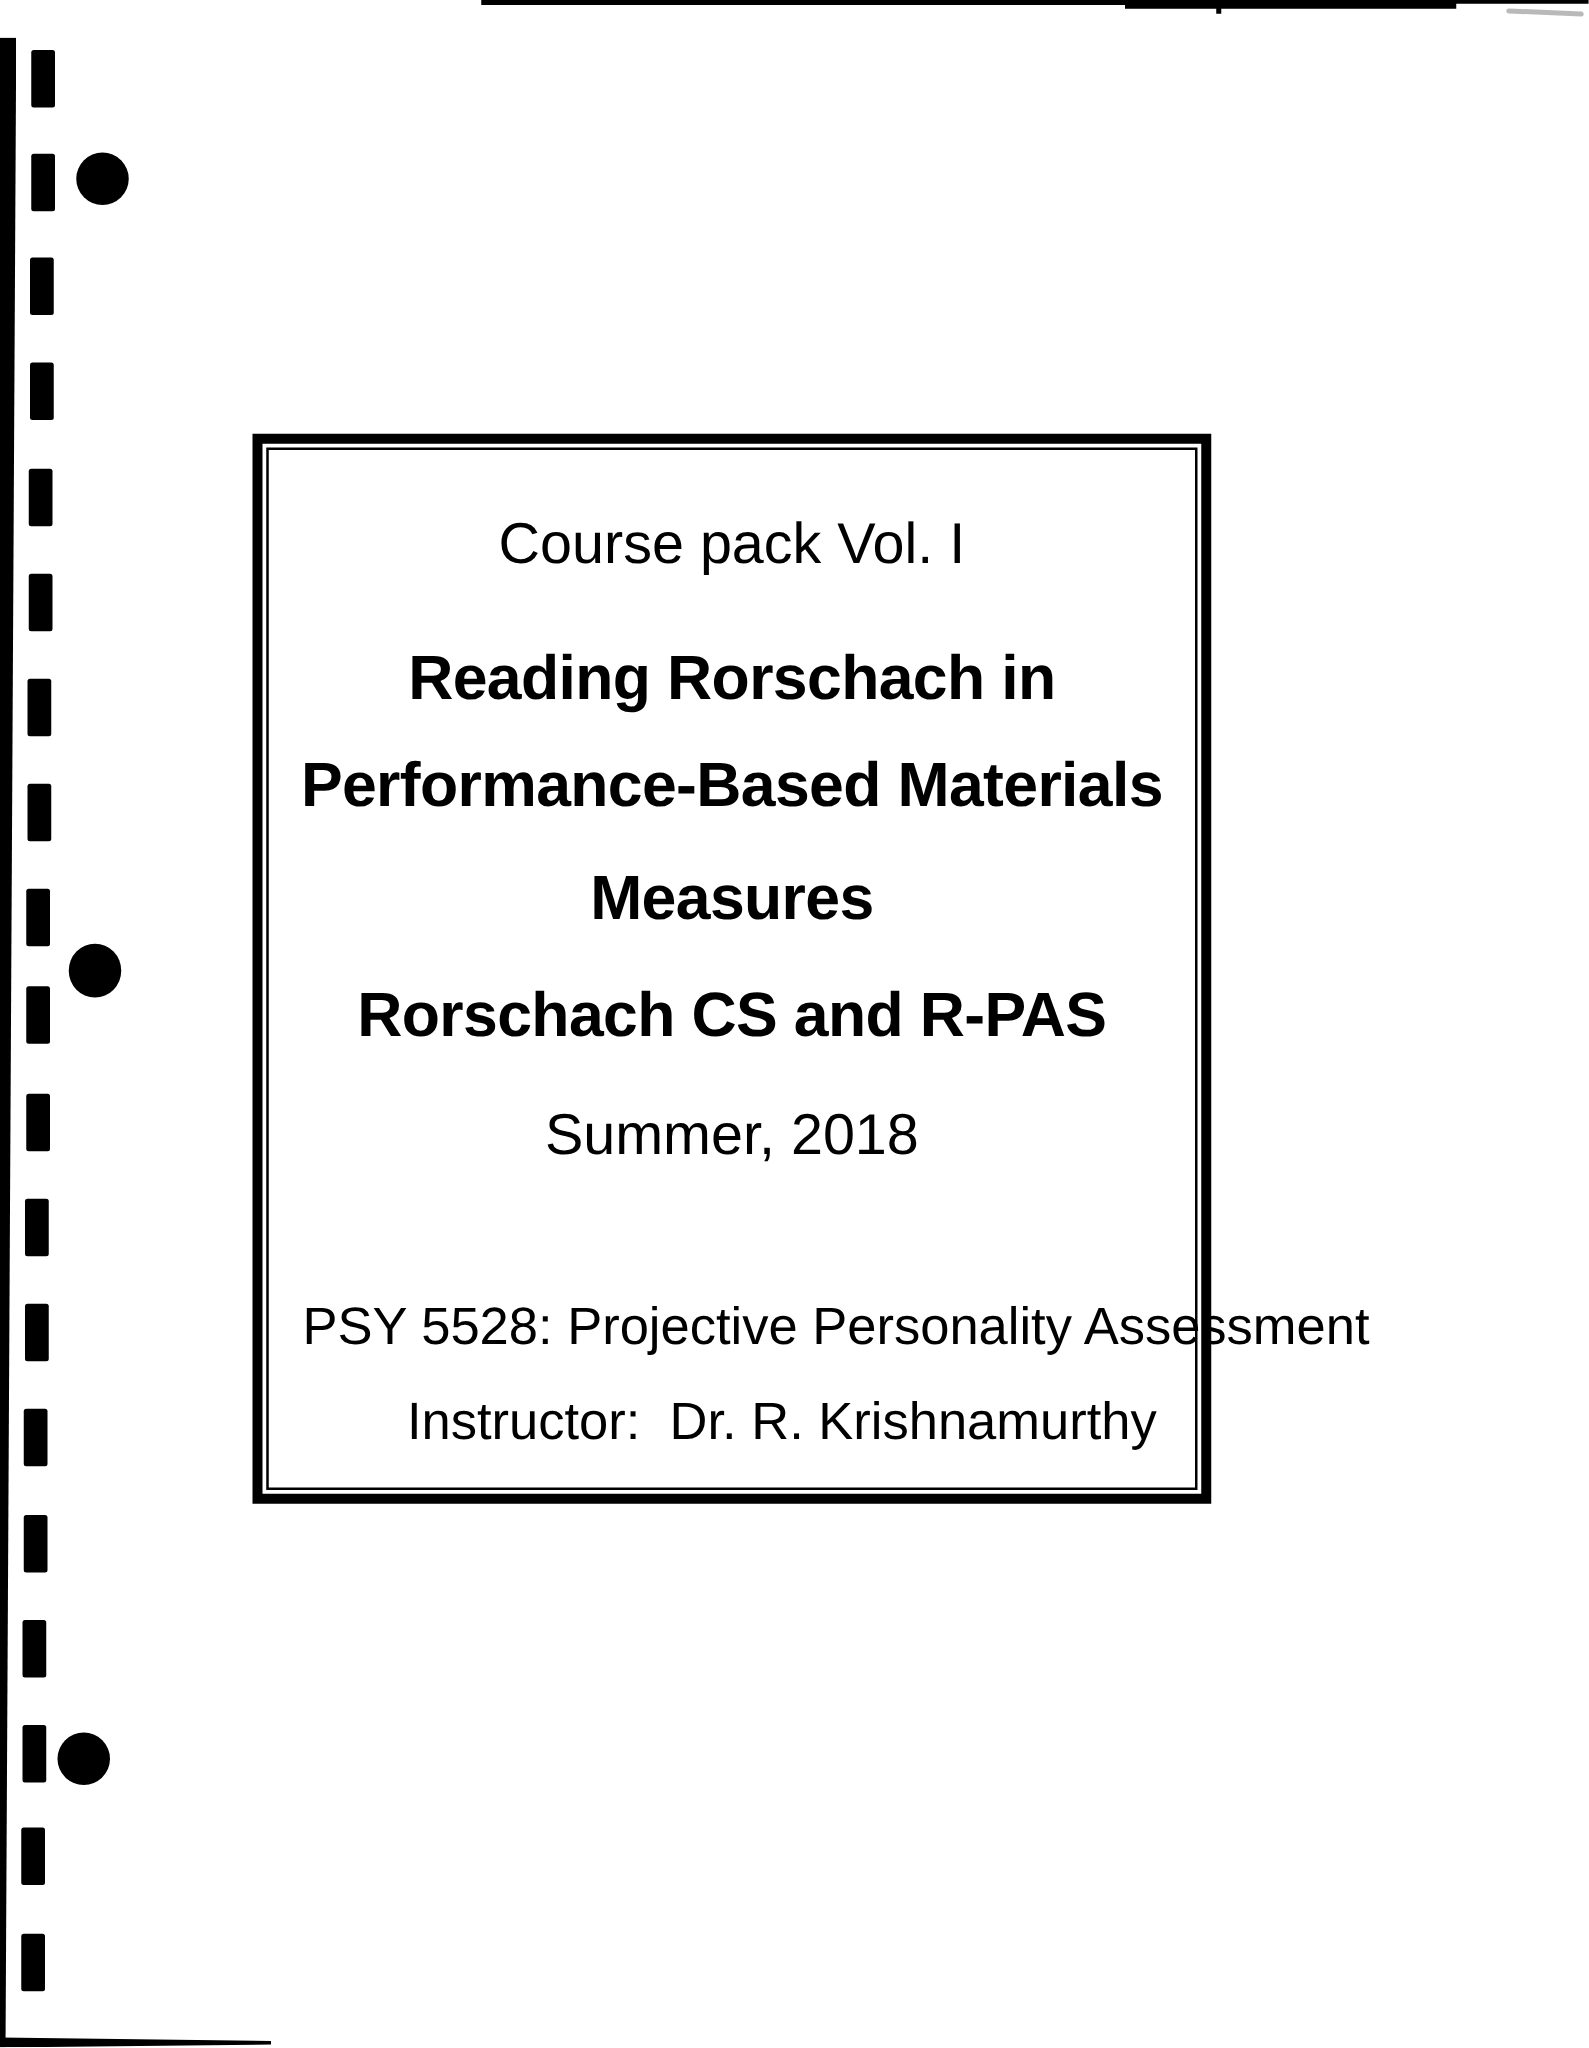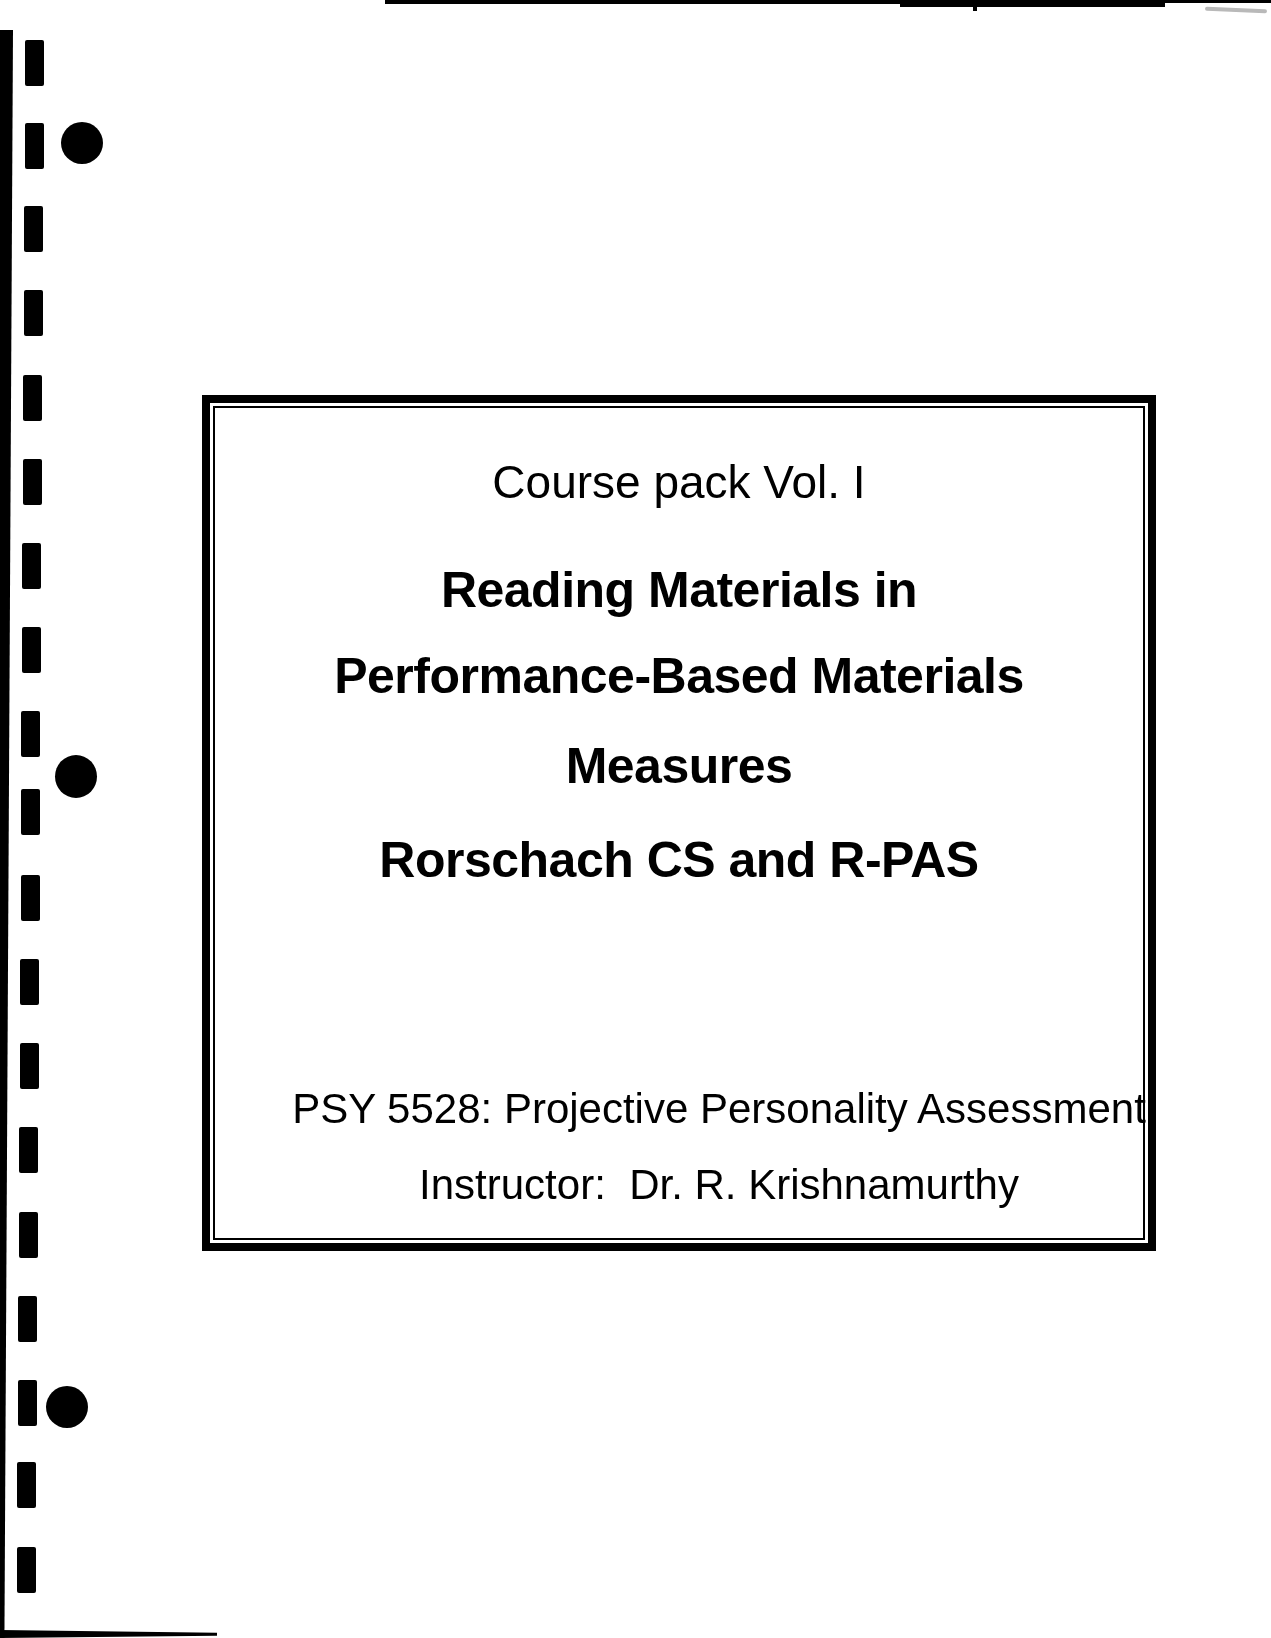--- a/index.html
+++ b/index.html
@@ -44,21 +44,21 @@
   .punch-hole {
     position: absolute; background: #000; border-radius: 50%;
   }
   #hole-1 { left: 61px; top: 122px; width: 42px; height: 42px; }
   #hole-2 { left: 55px; top: 755px; width: 42px; height: 43px; }
   #hole-3 { left: 46px; top: 1386px; width: 42px; height: 42px; }
 
   
   #cover-box {
     position: absolute; left: 202px; top: 347px;
-    width: 954px; height: 856px; margin-top: 48px;
+    width: 767px; height: 856px;
   }
   #frame-outer {
     position: absolute; inset: 0;
     border: 8px solid #000; box-sizing: border-box;
   }
   #frame-inner {
     position: absolute; inset: 11px;
     border: 2px solid #000; box-sizing: border-box;
   }
 
@@ -120,23 +120,24 @@
   <div class="punch-hole" id="hole-1"></div>
   <div class="punch-hole" id="hole-2"></div>
   <div class="punch-hole" id="hole-3"></div>
 
   <div id="cover-box">
     <div id="frame-outer"></div>
     <div id="frame-inner"></div>
 
     <div class="line t-regular-lg" id="volume-label">Course pack Vol. I</div>
 
-    <div class="line t-bold" id="title-line-1">Reading Materials in</div>
+    <div class="line t-bold" id="title-line-1">Reading Rorschach in</div>
     <div class="line t-bold" id="title-line-2">Performance-Based Materials</div>
     <div class="line t-bold" id="title-line-3">Measures</div>
     <div class="line t-bold" id="title-line-4">Rorschach CS and R-PAS</div>
 
+    <div class="line t-regular-lg" id="term-label">Summer, 2018</div>
 
     <div class="line t-regular-md" id="course-label">PSY 5528: Projective Personality Assessment</div>
     <div class="line t-regular-md" id="instructor-label">Instructor:  Dr. R. Krishnamurthy</div>
   </div>
 
 </div>
 
 </body></html>

